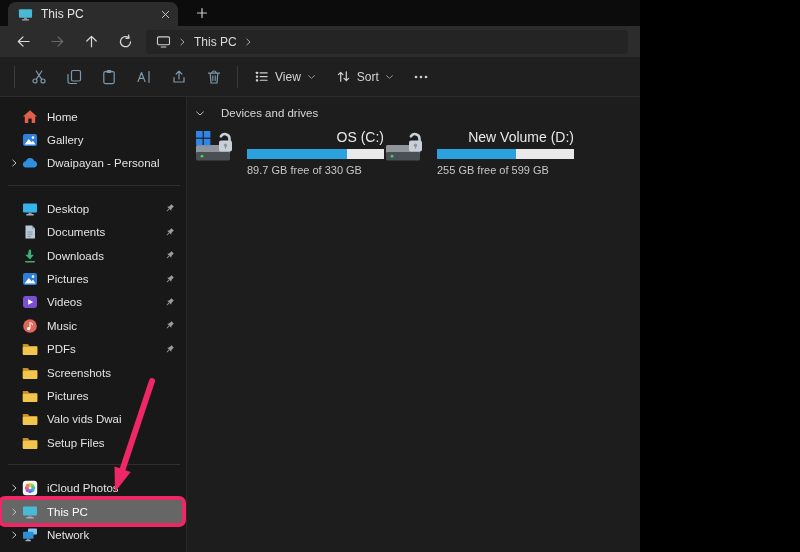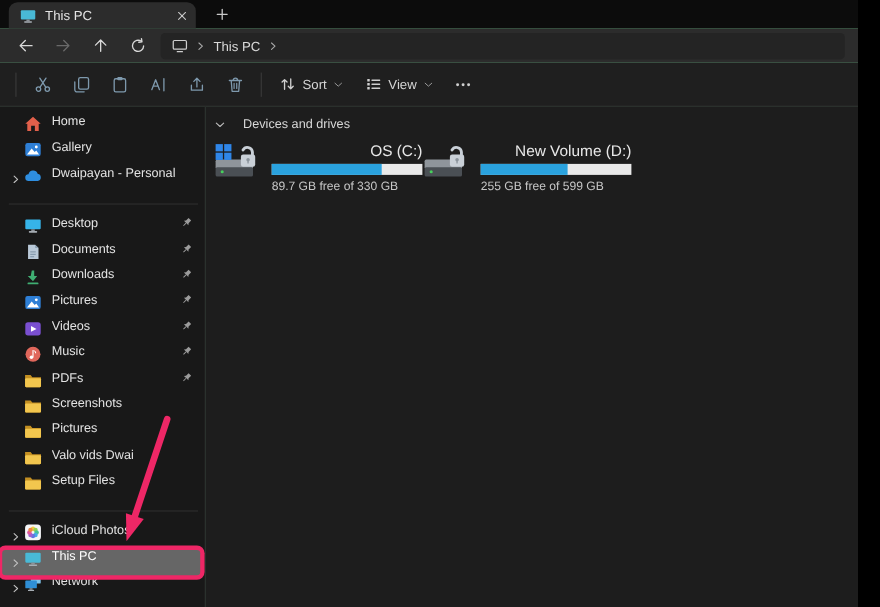--- a/index.html
+++ b/index.html
@@ -1,19 +1,19 @@
 <!DOCTYPE html>
 <html style="--ann: #ee2766;"><head>
 <meta charset="utf-8">
 <style>
   * { margin:0; padding:0; box-sizing:border-box; }
   html,body { background:#000; }
   .window {
-    position:relative; width:780px; height:552px; overflow:hidden;
-    background:#86efac; font-family:"Liberation Sans", sans-serif;
+    position:relative; width:640px; height:552px; overflow:hidden;
+    background:#be185d; font-family:"Liberation Sans", sans-serif;
     -webkit-font-smoothing:antialiased;
   }
   
   .tabbar { height:26px; background:#0c0c0c; display:flex; align-items:flex-end; }
   .tab {
     height:24px; width:170px; margin-left:8px; background:#2c2c2c;
     border-radius:8px 8px 0 0; display:flex; align-items:center;
     padding:0 4px 0 10px; gap:8px;
   }
   .tab-label { flex:1; font-size:12px; color:#e4e4e4; white-space:nowrap; overflow:hidden; }
@@ -46,21 +46,21 @@
   .tb-gray { color:#cfcfcf; }
   .tb-chev { color:#9a9a9a; }
   .tb-sep { width:1px; height:22px; background:#3a3a3a; margin:0 6px; }
   
   .content { display:flex; height:455px; }
   .sidebar {
     width:187px; background:#181818; border-right:1px solid #2a2a2a;
     padding-top:8px; position:relative; flex-shrink:0;
   }
   .srow {
-    height:23.4px; display:flex; 
+    height:23.4px; display:flex; align-items:center;
     margin:0 4px 0 2px; padding-left:4px; border-radius:4px;
   }
   .schev-col { width:16px; display:flex; justify-content:center; align-items:center; color:#c2c2c2; }
   .sicon { width:16px; height:16px; margin-right:9px; flex-shrink:0; }
   .slabel { flex:1; font-size:11.5px; color:#e3e3e3; white-space:nowrap; overflow:hidden; }
   .pin { width:11px; height:11px; color:#9b9b9b; margin-right:7px; flex-shrink:0; }
   .sdivider { height:1px; background:#2e2e2e; margin:10px 6px 11px 8px; }
   .srow.sel {
     background:#666666; border-radius:3px; position:relative; z-index:5;
     box-shadow:0 0 0 4px var(--ann);
@@ -340,32 +340,32 @@
         </button>
         <button class="tb-btn tb-iconbtn">
           <svg class="u tb-accent" width="16" height="16">
             <use href="#i-trash"></use>
           </svg>
         </button>
       </span>
     <div class="tb-sep"></div>
     <button class="tb-btn">
       <svg class="u tb-gray" width="15" height="15">
-          <use href="#i-sort"></use>
-        </svg>
-      <span>Sort</span>
+          <use href="#i-view"></use>
+        </svg>
+      <span>View</span>
       <svg class="u tb-chev" width="9" height="6">
           <use href="#i-chev-down"></use>
         </svg>
     </button>
     <button class="tb-btn">
       <svg class="u tb-gray" width="15" height="15">
-          <use href="#i-view"></use>
-        </svg>
-      <span>View</span>
+          <use href="#i-sort"></use>
+        </svg>
+      <span>Sort</span>
       <svg class="u tb-chev" width="9" height="6">
           <use href="#i-chev-down"></use>
         </svg>
     </button>
     <button class="tb-btn tb-iconbtn">
       <svg class="u tb-gray" width="16" height="16">
           <use href="#i-more"></use>
         </svg>
     </button>
   </div>

